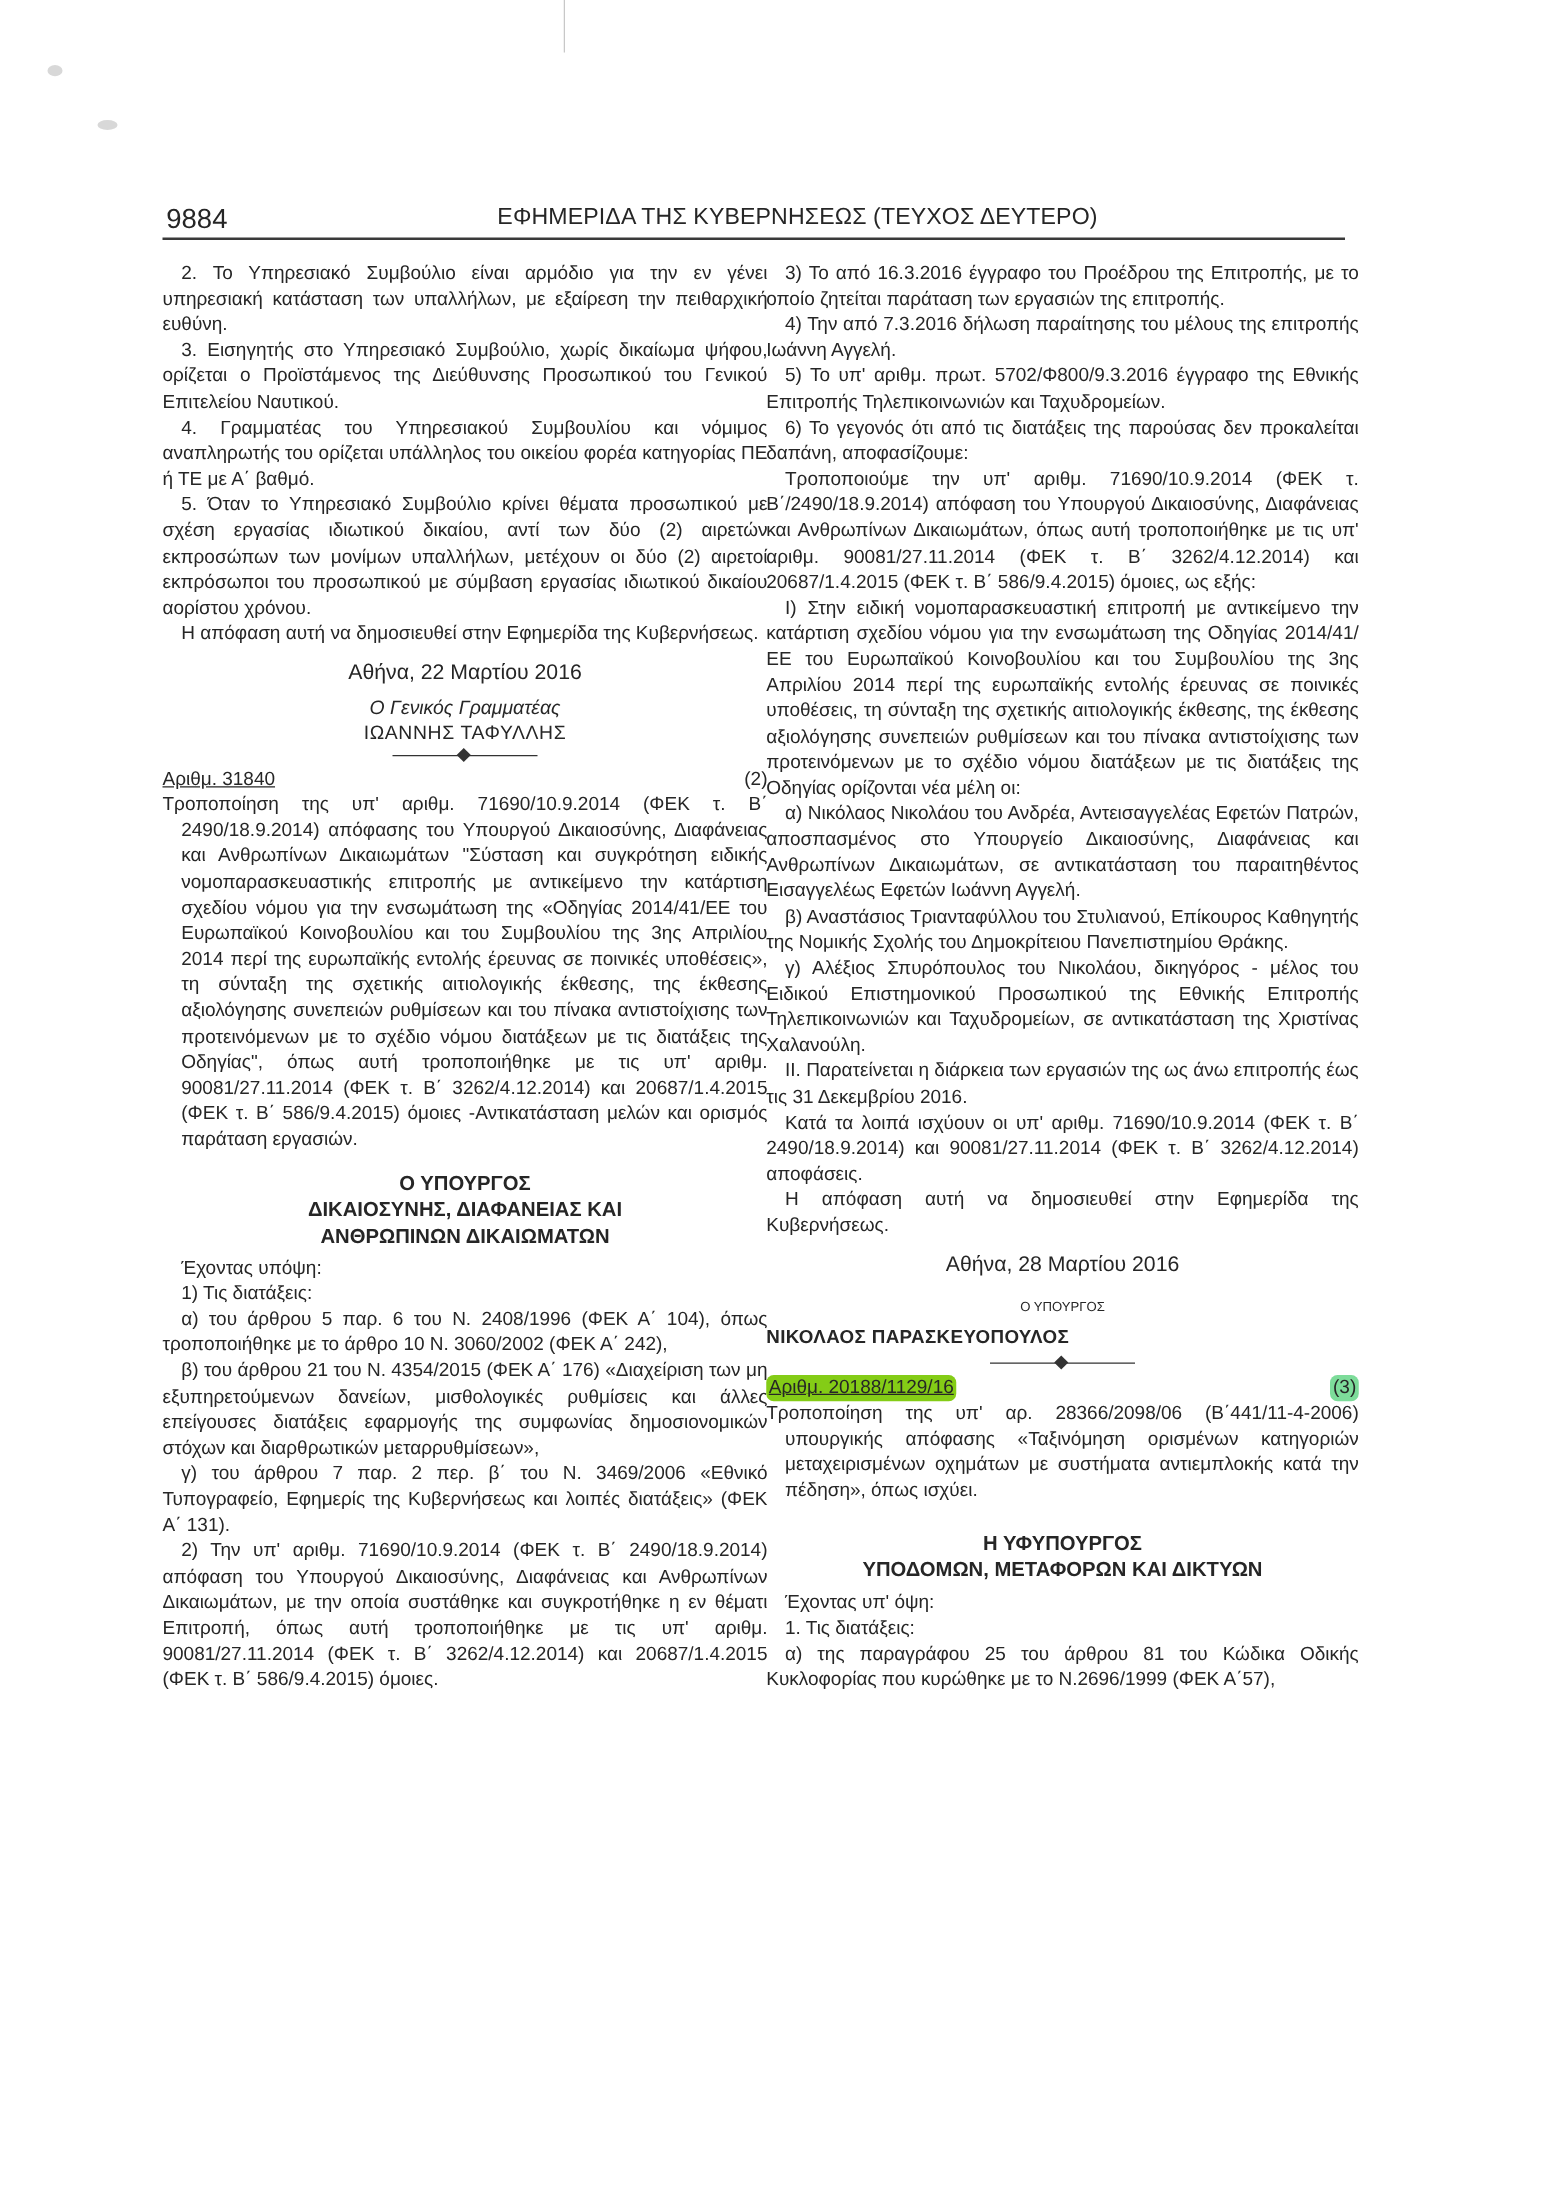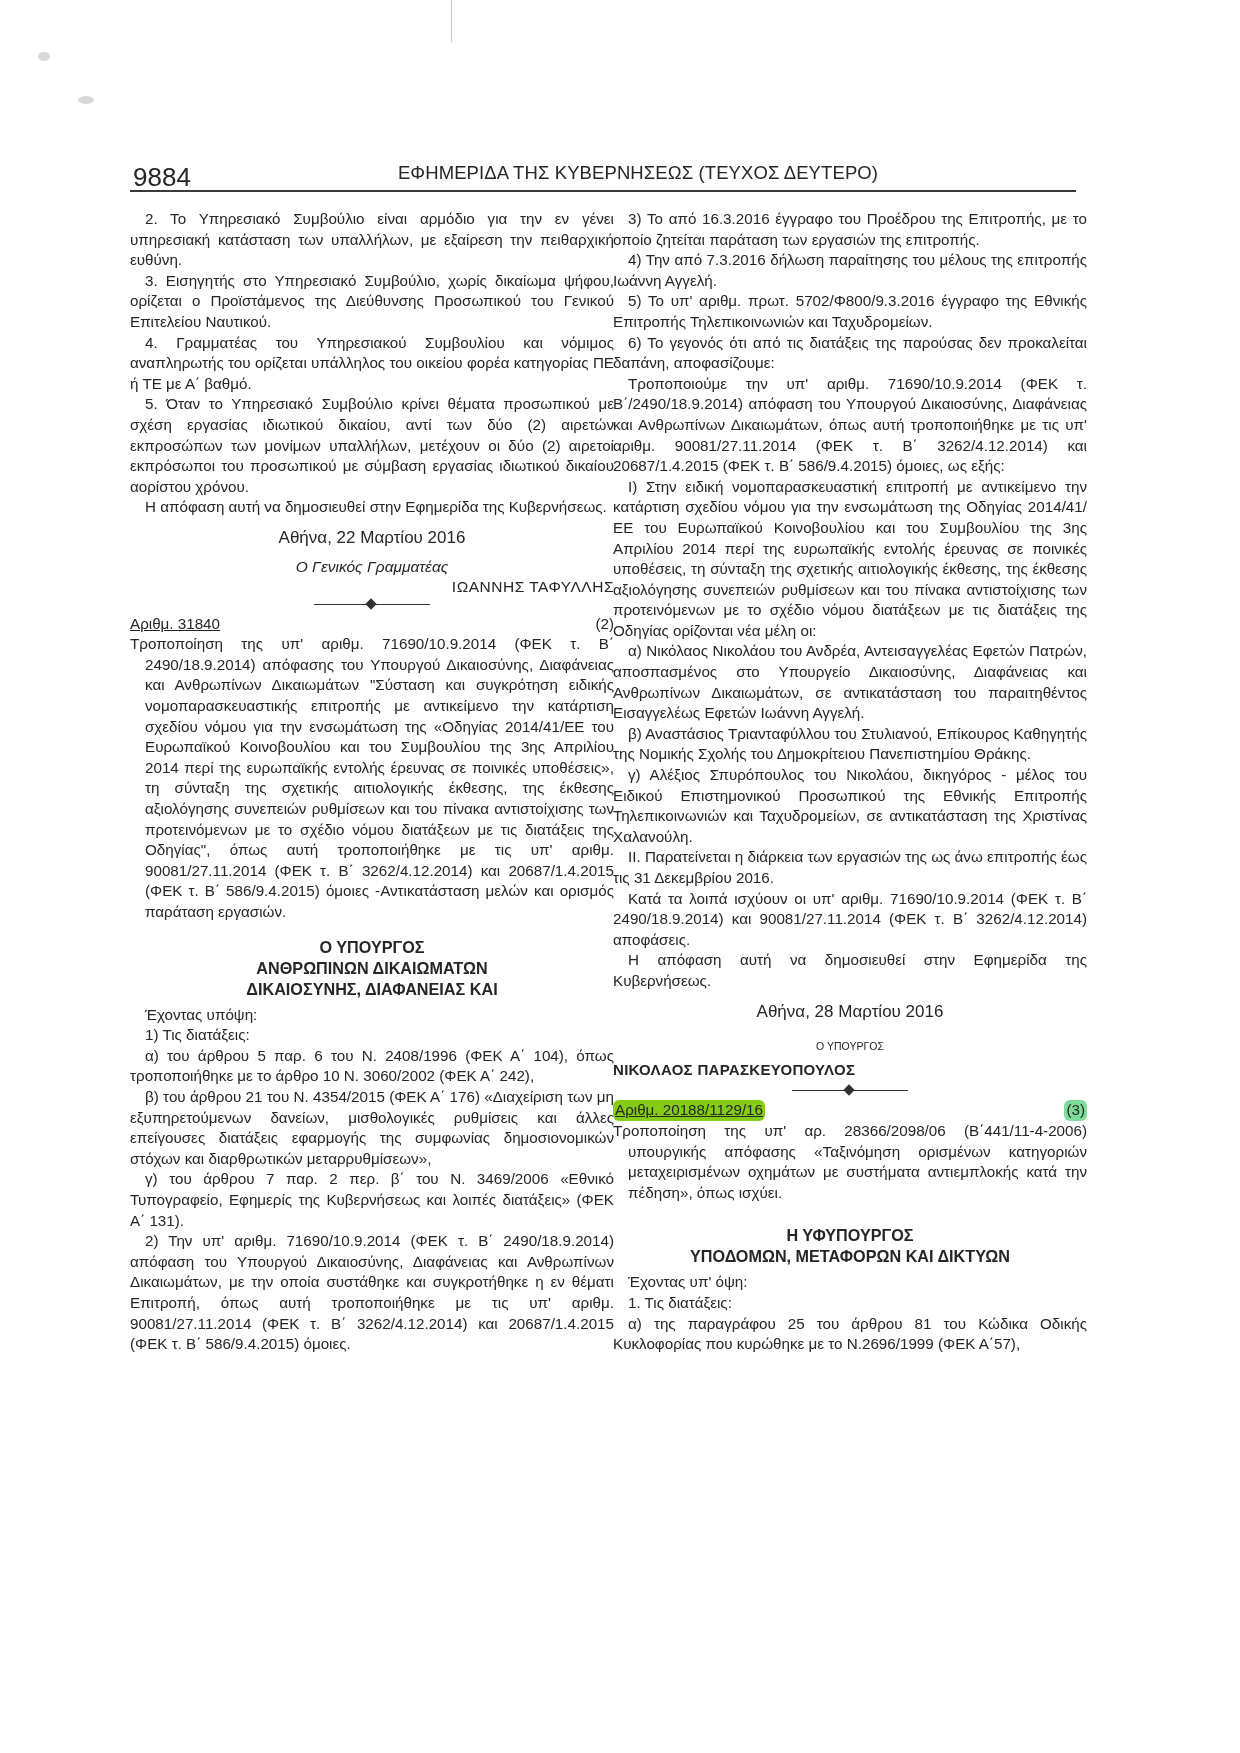--- a/index.html
+++ b/index.html
@@ -2,30 +2,30 @@
 <html><head>
 <meta charset="utf-8">
 <style>
   html, body { margin: 0; padding: 0; background: #ffffff; }
   body { width: 1240px; height: 1753px; position: relative; overflow: hidden;
          font-family: "Liberation Sans", sans-serif; color: #262626; }
   .page { position: absolute; left: 0; top: 0; width: 1240px; height: 1753px; }
   .scan-top-line { position: absolute; left: 451px; top: 0; width: 1px; height: 42px; background: #c8c8c8; }
   .smudge { position: absolute; border-radius: 50%; background: #b8b8b8; opacity: .55; }
   .header { position: absolute; left: 130px; top: 162px; width: 946px; height: 28px; border-bottom: 2px solid #3a3a3a; }
-  .page-num { position: absolute; left: 3px; top: 0; font-size: 26px; }
+  .page-num { position: absolute; left: 3px; top: 0; font-size: 22px; }
   .run-title { position: absolute; left: 0; right: 0; top: 0; text-align: center; font-size: 18.5px; font-weight: normal; letter-spacing: .1px; padding-left: 70px; }
   .col { position: absolute; top: 209px; width: 484px; font-size: 15.2px; line-height: 20.6px; }
   .col.left { left: 130px; }
   .col.right { left: 613px; width: 474px; }
   .p { margin: 0; text-align: justify; text-indent: 15px; }
   .center { text-align: center; text-indent: 0; }
   .date { margin-top: 10px; margin-bottom: 8px; font-size: 17px; }
   .signer-role { font-size: 15.5px; font-style: italic; }
-  .signer-name { font-size: 15.5px; letter-spacing: .5px; text-align: right; }
+  .signer-name { font-size: 15.5px; letter-spacing: .5px; }
   .divider { position: relative; width: 116px; height: 12px; margin: 0 auto 4px auto; }
   .divider::before { content: ""; position: absolute; left: 0; right: 0; top: 6px; border-top: 1.6px solid #333; }
   .divider .diamond { position: absolute; left: 53px; top: 2px; width: 8px; height: 8px; background: #333; transform: rotate(45deg); }
   .decision-head { display: flex; justify-content: space-between; font-size: 15.2px; margin-top: 2px; }
   .decision-head .num { text-decoration: underline; }
   .hl { background: #7ddc9a; border-radius: 6px; padding: 0 2px; }
   .subject { margin: 0; text-indent: -15px; padding-left: 15px; text-align: justify; }
   .authority { font-weight: bold; text-align: center; font-size: 16.2px; line-height: 21px; margin: 14px 0 5px 0; }
   .small-role { font-size: 10.5px; text-align: center; margin-top: 14px; }
   .bold-name { font-weight: bold; text-align: left; font-size: 15px; letter-spacing: .3px; margin-top: 3px; margin-bottom: 4px; }
@@ -58,22 +58,22 @@
       </div>
 
     <div class="decision-head">
       <span class="num">Αριθμ. 31840</span>
       <span>(2)</span>
     </div>
     <p class="subject">Τροποποίηση της υπ' αριθμ. 71690/10.9.2014 (ΦΕΚ τ. Β΄ 2490/18.9.2014) απόφασης του Υπουργού Δικαιοσύνης, Διαφάνειας και Ανθρωπίνων Δικαιωμάτων "Σύσταση και συγκρότηση ειδικής νομοπαρασκευαστικής επιτροπής με αντικείμενο την κατάρτιση σχεδίου νόμου για την ενσωμάτωση της «Οδηγίας 2014/41/ΕΕ του Ευρωπαϊκού Κοινοβουλίου και του Συμβουλίου της 3ης Απριλίου 2014 περί της ευρωπαϊκής εντολής έρευνας σε ποινικές υποθέσεις», τη σύνταξη της σχετικής αιτιολογικής έκθεσης, της έκθεσης αξιολόγησης συνεπειών ρυθμίσεων και του πίνακα αντιστοίχισης των προτεινόμενων με το σχέδιο νόμου διατάξεων με τις διατάξεις της Οδηγίας", όπως αυτή τροποποιήθηκε με τις υπ' αριθμ. 90081/27.11.2014 (ΦΕΚ τ. Β΄ 3262/4.12.2014) και 20687/1.4.2015 (ΦΕΚ τ. Β΄ 586/9.4.2015) όμοιες -Αντικατάσταση μελών και ορισμός παράταση εργασιών.</p>
 
     <div class="authority">
       <div>Ο ΥΠΟΥΡΓΟΣ</div>
+      <div>ΔΙΚΑΙΟΣΥΝΗΣ, ΔΙΑΦΑΝΕΙΑΣ ΚΑΙ</div>
       <div>ΑΝΘΡΩΠΙΝΩΝ ΔΙΚΑΙΩΜΑΤΩΝ</div>
-      <div>ΔΙΚΑΙΟΣΥΝΗΣ, ΔΙΑΦΑΝΕΙΑΣ ΚΑΙ</div>
     </div>
 
     <p class="p">Έχοντας υπόψη:</p>
     <p class="p">1) Τις διατάξεις:</p>
     <p class="p">α) του άρθρου 5 παρ. 6 του Ν. 2408/1996 (ΦΕΚ Α΄ 104), όπως τροποποιήθηκε με το άρθρο 10 Ν. 3060/2002 (ΦΕΚ Α΄ 242),</p>
     <p class="p">β) του άρθρου 21 του Ν. 4354/2015 (ΦΕΚ Α΄ 176) «Διαχείριση των μη εξυπηρετούμενων δανείων, μισθολογικές ρυθμίσεις και άλλες επείγουσες διατάξεις εφαρμογής της συμφωνίας δημοσιονομικών στόχων και διαρθρωτικών μεταρρυθμίσεων»,</p>
     <p class="p">γ) του άρθρου 7 παρ. 2 περ. β΄ του Ν. 3469/2006 «Εθνικό Τυπογραφείο, Εφημερίς της Κυβερνήσεως και λοιπές διατάξεις» (ΦΕΚ Α΄ 131).</p>
     <p class="p">2) Την υπ' αριθμ. 71690/10.9.2014 (ΦΕΚ τ. Β΄ 2490/18.9.2014) απόφαση του Υπουργού Δικαιοσύνης, Διαφάνειας και Ανθρωπίνων Δικαιωμάτων, με την οποία συστάθηκε και συγκροτήθηκε η εν θέματι Επιτροπή, όπως αυτή τροποποιήθηκε με τις υπ' αριθμ. 90081/27.11.2014 (ΦΕΚ τ. Β΄ 3262/4.12.2014) και 20687/1.4.2015 (ΦΕΚ τ. Β΄ 586/9.4.2015) όμοιες.</p>
   </div>
 

